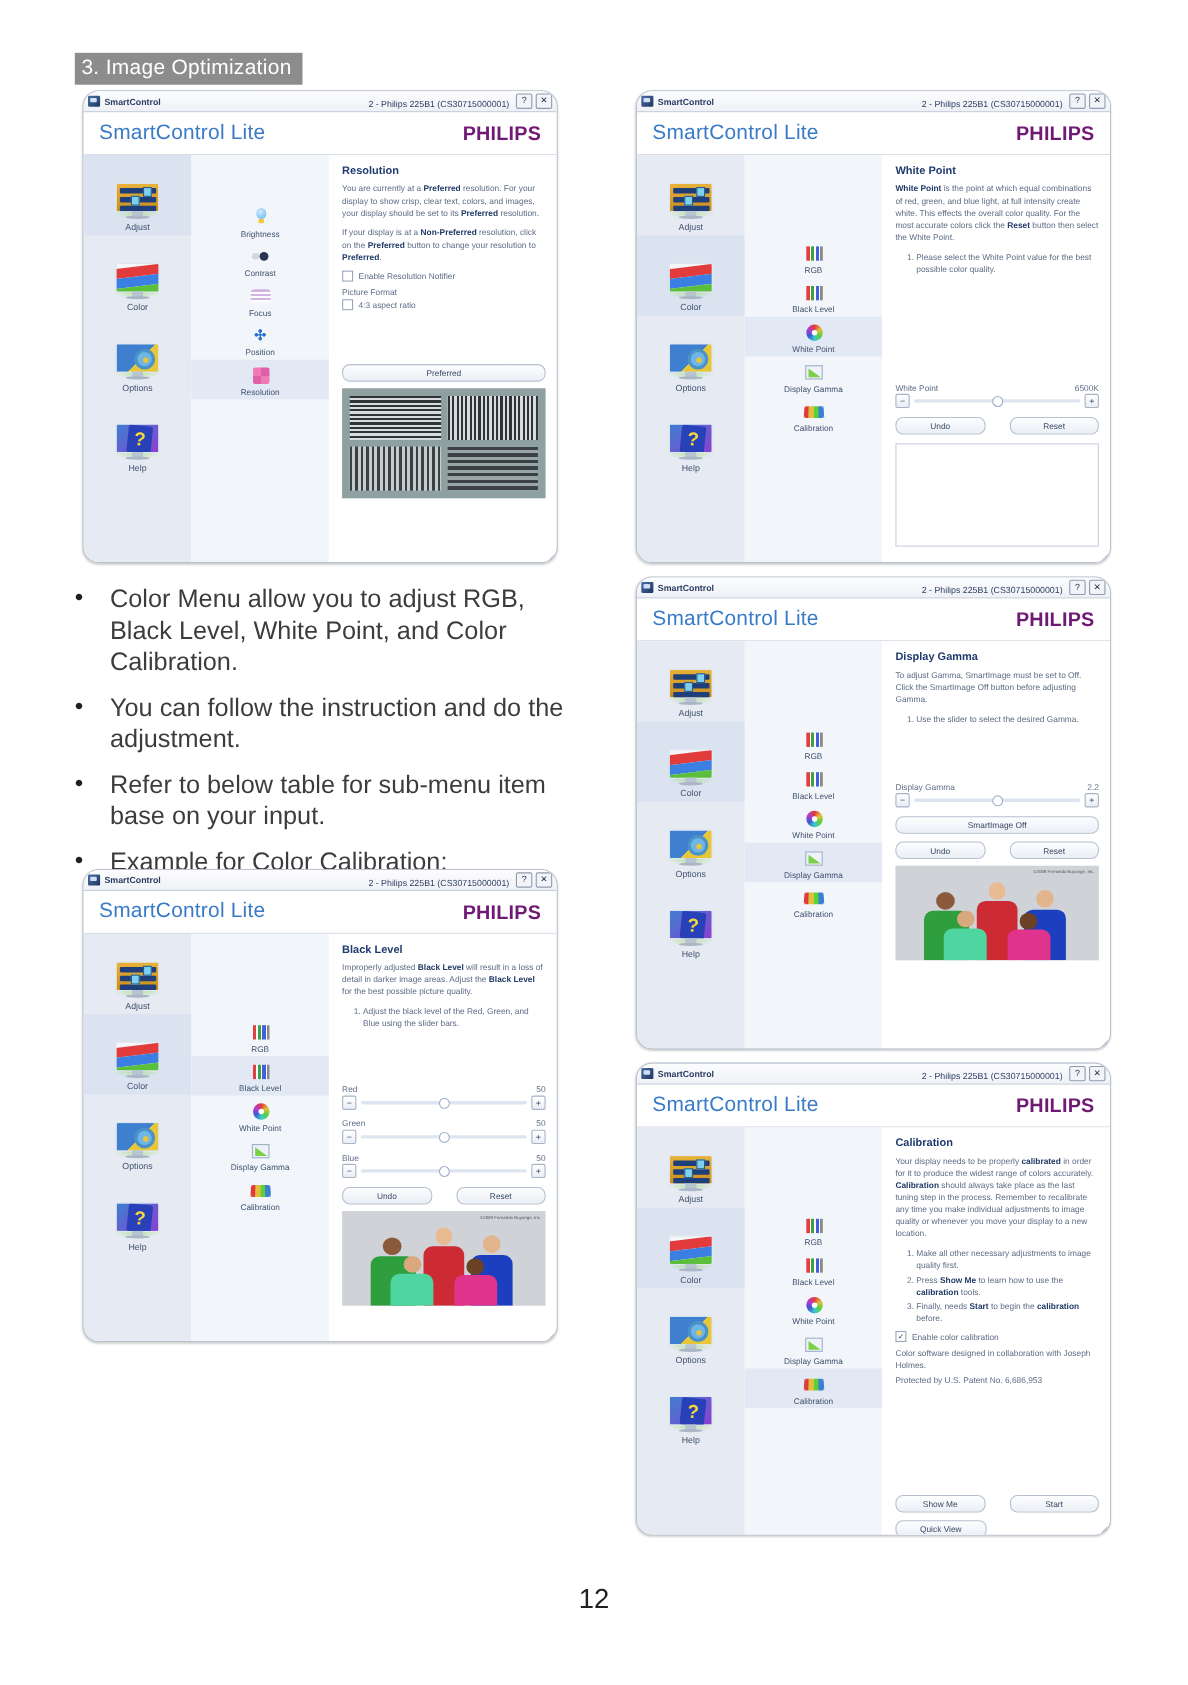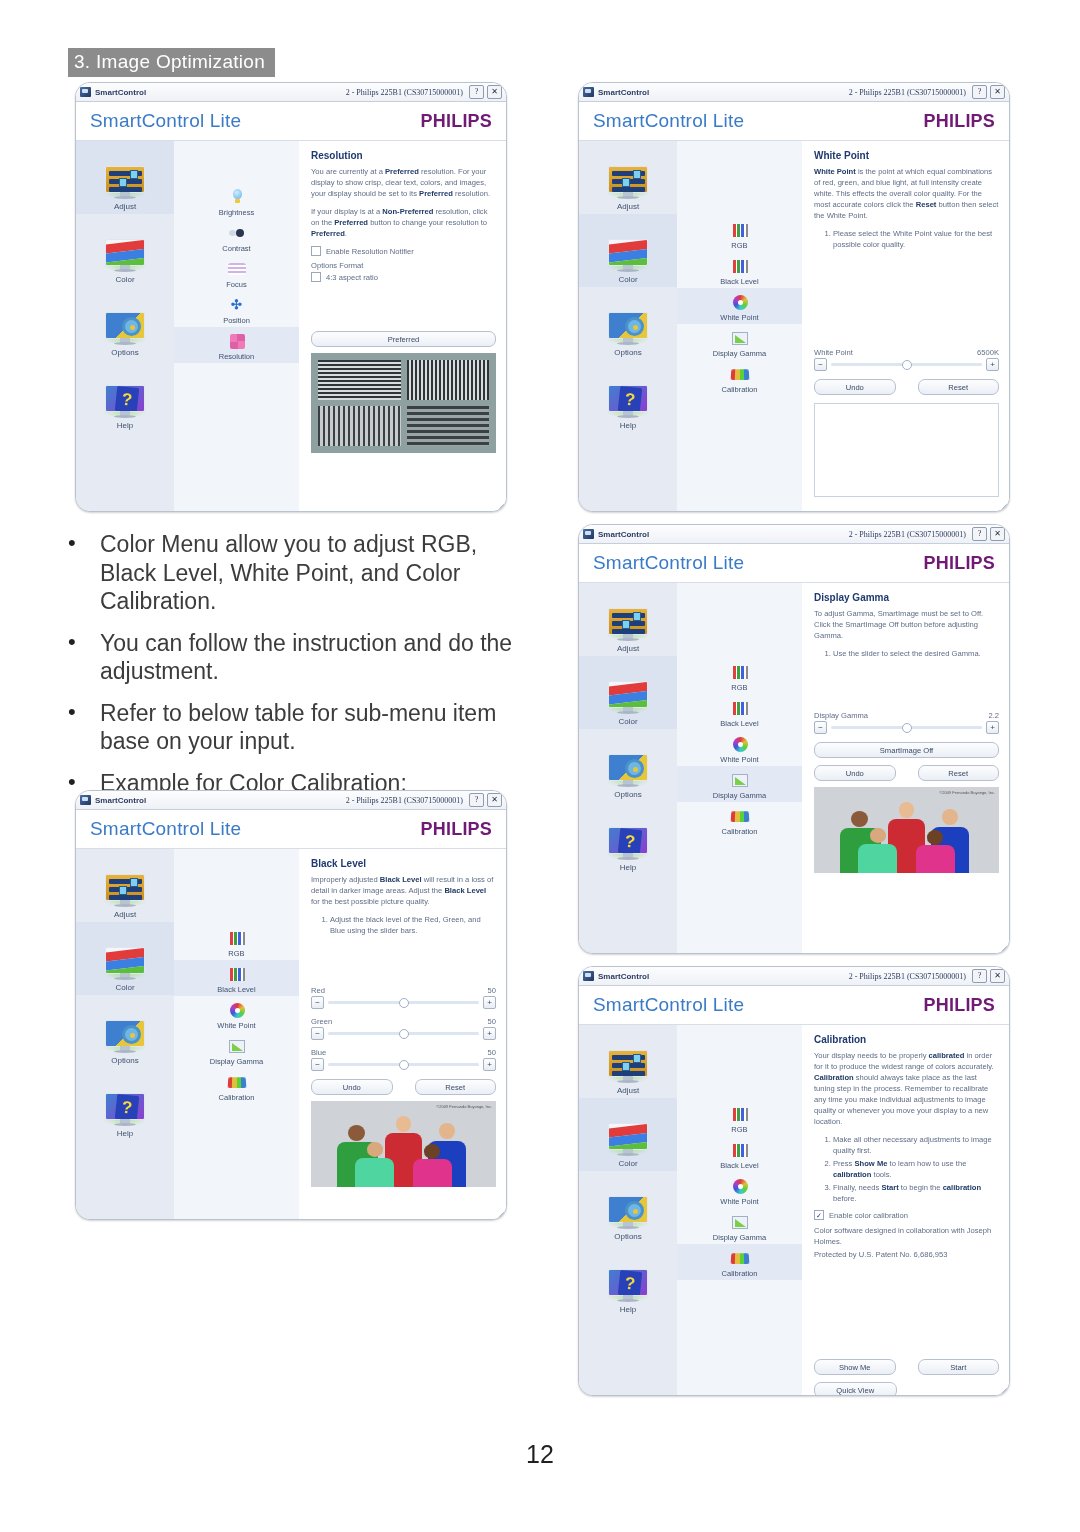--- a/index.html
+++ b/index.html
@@ -34,21 +34,21 @@
        box-shadow:0 1px 2px rgba(0,0,0,.18);
        overflow:hidden;font-family:"Liberation Sans", sans-serif;}
   .titlebar{height:18px;background:linear-gradient(#fdfdfe,#eef1f6);
             border-bottom:1px solid #c6cedb;display:flex;align-items:center;
             padding:0 4px;position:relative;}
   .tb-ico{width:11px;height:10px;margin-right:4px;border-radius:1px;
           background:linear-gradient(135deg,#4a6fa8,#20365e);position:relative;flex:0 0 11px;}
   .tb-ico:after{content:"";position:absolute;left:2px;top:2px;width:6px;height:4px;
                 background:#cfe0f5;border-radius:1px;}
   .tb-name{font-size:8px;color:#2c3d63;font-weight:bold;white-space:nowrap;}
-  .tb-right{margin-left:auto;display:flex;align-items:center;gap:3px;font-family:Liberation Serif, serif;}
+  .tb-right{margin-left:auto;display:flex;align-items:flex-end;gap:3px;}
   .tb-title{font-size:8px;color:#2c3d63;white-space:nowrap;margin-right:3px;}
   .tb-btn{width:13px;height:12px;border:1px solid #8e9bb0;background:#f2f4f8;
           border-radius:2px;font-size:8px;color:#1d2a45;display:flex;
           align-items:center;justify-content:center;line-height:1;}
 
   .brandbar{height:38px;display:flex;align-items:center;padding:0 14px;background:#fff;
             border-bottom:1px solid #d8dde6;}
   .brand-left{font-size:19px;color:#3a7bc8;letter-spacing:.2px;}
   .brand-right{margin-left:auto;font-size:18px;font-weight:bold;color:#701a75;letter-spacing:.2px;}
 
@@ -278,21 +278,21 @@
       </div>
     </div>
     <div class="content">
       <div class="c-h">Resolution</div>
       <div class="c-p"><span>You are currently at a </span><b>Preferred</b><span> resolution. For your display to show crisp, clear text, colors, and images, your display should be set to its </span><b>Preferred</b><span> resolution.</span></div>
       <div class="c-p"><span>If your display is at a </span><b>Non-Preferred</b><span> resolution, click on the </span><b>Preferred</b><span> button to change your resolution to </span><b>Preferred</b><span>.</span></div>
       <div class="c-chk">
           <span class="box"></span>
           <span>Enable Resolution Notifier</span>
         </div>
-      <div class="c-lab">Options Format</div>
+      <div class="c-lab">Picture Format</div>
       <div class="c-chk">
           <span class="box"></span>
           <span>4:3 aspect ratio</span>
         </div>
       <div style="height:44px;"></div>
       <div class="btn half">Preferred</div>
       <div class="pattern">
         <div class="pq ph"></div>
         <div class="pq pv"></div>
         <div class="pq pv2"></div>

